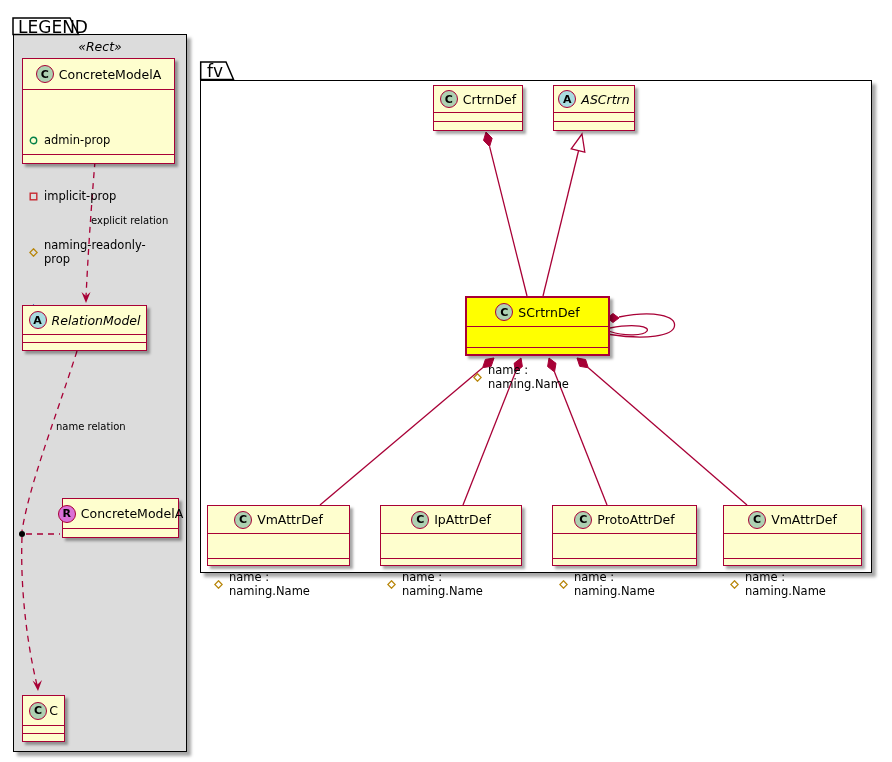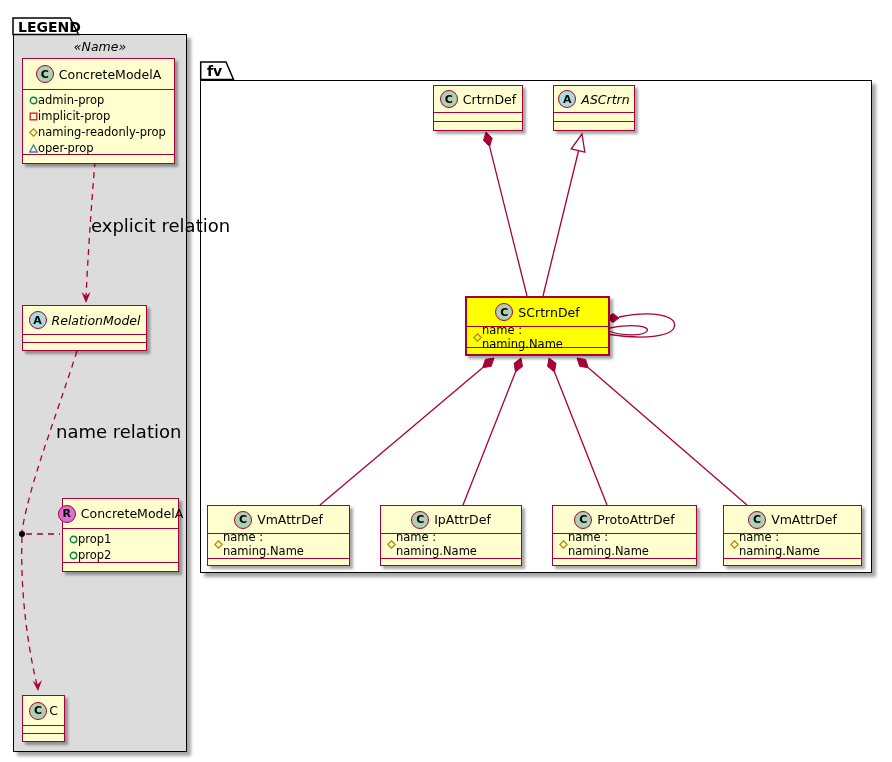--- a/index.html
+++ b/index.html
@@ -5,31 +5,31 @@
   html,body{margin:0;padding:0;background:#ffffff;}
   .canvas{position:relative;width:892px;height:762px;background:#ffffff;overflow:hidden;
           font-family:"DejaVu Sans","Liberation Sans",sans-serif;color:#000;}
   .legend-body{position:absolute;left:13px;top:34px;width:174px;height:718px;
                background:#DCDCDC;border:1.5px solid #000;box-sizing:border-box;
                box-shadow:4px 4px 3px rgba(0,0,0,0.35);}
   .pkg-body{position:absolute;left:200px;top:80px;width:672px;height:493px;
             background:#fff;border:1.5px solid #000;box-sizing:border-box;
             box-shadow:4px 4px 3px rgba(0,0,0,0.35);}
   .overlay{position:absolute;left:0;top:0;width:892px;height:762px;pointer-events:none;}
-  .tab-label{position:absolute;font-weight:bold;font-size:14px;line-height:14px;}
+  .tab-label{position:absolute;font-weight:normal;font-size:17px;line-height:14px;}
   .stereotype{position:absolute;left:13px;top:39px;width:174px;text-align:center;
               font-style:italic;font-size:12.5px;}
-  .rel-label{position:absolute;font-size:18px;}
+  .rel-label{position:absolute;font-size:10px;}
   .cls{position:absolute;background:#FEFECE;border:1.5px solid #A80036;box-sizing:content-box;
        box-shadow:3px 3px 2.5px rgba(0,0,0,0.35);}
   .cls.hl{background:#FFFF00;border-width:2.5px;}
   .cls .title{display:flex;align-items:center;justify-content:center;gap:5px;
               font-size:12.5px;padding:0 4px;}
   .cls .attrs{border-top:1px solid #A80036;padding:2px 6px 0 6px;font-size:11.5px;}
-  .cls .attrs .row{display:flex;align-items:center;height:16px;}
+  .cls .attrs .row{display:flex;align-items:center;gap:6px;height:16px;margin-top:40px;}
   .cls .strip{border-top:1px solid #A80036;}
   .italic{font-style:italic;}
   .spot{width:16px;height:16px;border-radius:50%;border:1px solid #A80036;flex:0 0 16px;
         display:flex;align-items:center;justify-content:center;
         font-weight:bold;font-size:11px;line-height:11px;}
   .spot-c{background:#ADD1B2;}
   .spot-a{background:#A9DCDF;}
   .spot-r{background:#DA70D6;}
   .icn{flex:0 0 9px;display:block;}
 </style>
@@ -70,21 +70,21 @@
     <polygon points="521,358 522.4,366.6 515.5,372 514.1,363.3" fill="#A80036" stroke="#A80036"></polygon>
     <line x1="515.5" y1="372" x2="463" y2="505" stroke="#A80036" stroke-width="1.3"></line>
     <polygon points="549,358 556,363.3 554.5,372 547.6,366.6" fill="#A80036" stroke="#A80036"></polygon>
     <line x1="554.5" y1="372" x2="607" y2="505" stroke="#A80036" stroke-width="1.3"></line>
     <polygon points="577,358 585.6,359.5 588.3,367.8 579.7,366.3" fill="#A80036" stroke="#A80036"></polygon>
     <line x1="588.3" y1="367.8" x2="747" y2="505" stroke="#A80036" stroke-width="1.3"></line>
   </svg>
 
   <div class="tab-label" style="left:18px;top:20px;">LEGEND</div>
   <div class="tab-label" style="left:207px;top:64px;">fv</div>
-  <div class="stereotype">«Name»</div>
+  <div class="stereotype">«Rect»</div>
 
   <div class="cls" style="left:22px;top:58px;width:151px;">
     <div class="title" style="height:30px;">
       <span class="spot spot-c">
           <span>C</span>
         </span>
       <span>ConcreteModelA</span>
     </div>
     <div class="attrs" style="height:62px;">
       <div class="row">
@@ -126,34 +126,20 @@
     <div class="strip" style="height:7px;"></div>
   </div>
 
   <div class="cls" style="left:62px;top:498px;width:115px;">
     <div class="title" style="height:29px;">
       <span class="spot spot-r">
           <span>R</span>
         </span>
       <span>ConcreteModelA</span>
     </div>
-    <div class="attrs" style="height:31px;">
-      <div class="row">
-        <svg class="icn" width="9" height="9">
-            <circle cx="4.5" cy="4.5" r="3.2" fill="none" stroke="#038048" stroke-width="1.4"></circle>
-          </svg>
-        <span>prop1</span>
-      </div>
-      <div class="row">
-        <svg class="icn" width="9" height="9">
-            <circle cx="4.5" cy="4.5" r="3.2" fill="none" stroke="#038048" stroke-width="1.4"></circle>
-          </svg>
-        <span>prop2</span>
-      </div>
-    </div>
     <div class="strip" style="height:8px;"></div>
   </div>
 
   <div class="cls" style="left:22px;top:695px;width:41px;">
     <div class="title" style="height:29px;gap:2px;padding:0 2px;">
       <span class="spot spot-c">
           <span>C</span>
         </span>
       <span>C</span>
     </div>

